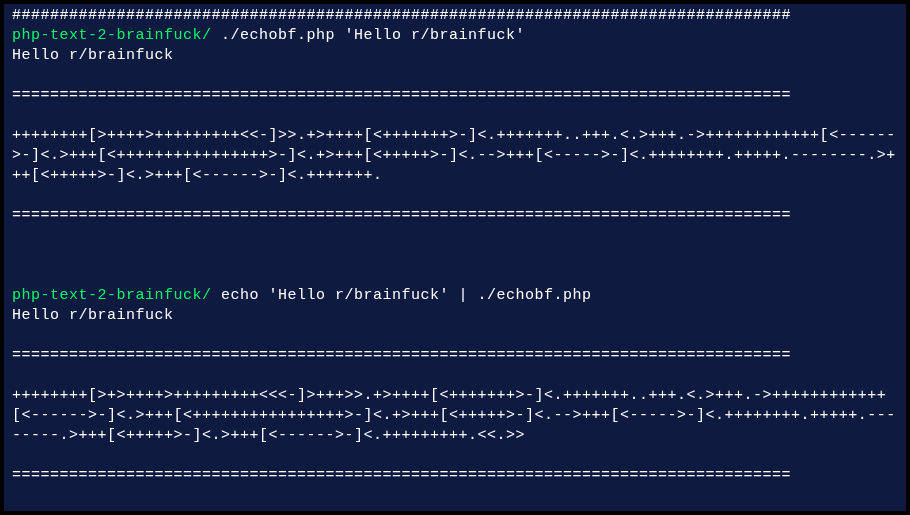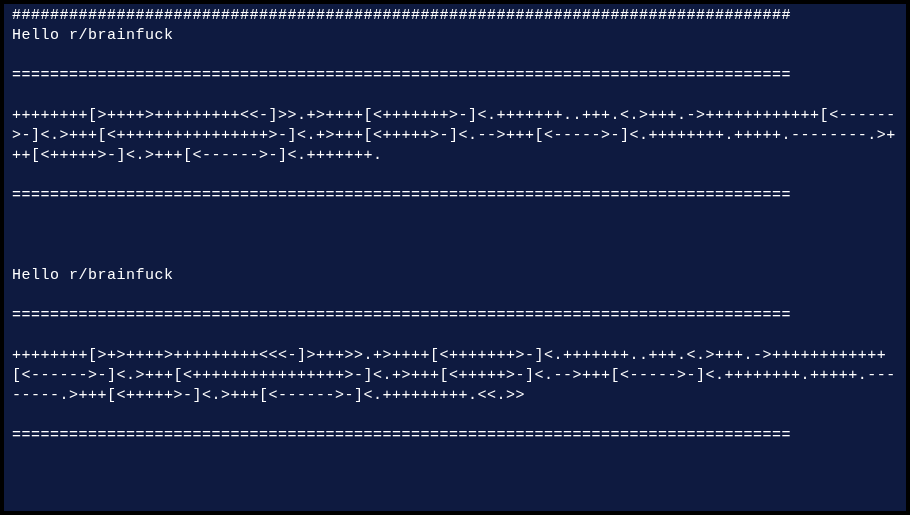--- a/index.html
+++ b/index.html
@@ -41,30 +41,32 @@
     }
     .blank {
       height: 20px;
     }
   </style>
 </head>
 <body>
 
 <div class="terminal" id="terminal-content">
 <div class="line output">##################################################################################</div>
+    <div class="line"><span class="prompt">php-text-2-brainfuck/ </span><span class="command">./echobf.php 'Hello r/brainfuck'</span></div>
     <div class="line output">Hello r/brainfuck</div>
     <div class="blank"></div>
     <div class="line output">==================================================================================</div>
     <div class="blank"></div>
     <div class="line output">++++++++[&gt;++++&gt;+++++++++&lt;&lt;-]&gt;&gt;.+&gt;++++[&lt;+++++++&gt;-]&lt;.+++++++..+++.&lt;.&gt;+++.-&gt;++++++++++++[&lt;------&gt;-]&lt;.&gt;+++[&lt;++++++++++++++++&gt;-]&lt;.+&gt;+++[&lt;+++++&gt;-]&lt;.--&gt;+++[&lt;-----&gt;-]&lt;.++++++++.+++++.--------.&gt;+++[&lt;+++++&gt;-]&lt;.&gt;+++[&lt;------&gt;-]&lt;.+++++++.</div>
     <div class="blank"></div>
     <div class="line output">==================================================================================</div>
     <div class="blank"></div>
     <div class="blank"></div>
     <div class="blank"></div>
+    <div class="line"><span class="prompt">php-text-2-brainfuck/ </span><span class="command">echo 'Hello r/brainfuck' | ./echobf.php</span></div>
     <div class="line output">Hello r/brainfuck</div>
     <div class="blank"></div>
     <div class="line output">==================================================================================</div>
     <div class="blank"></div>
     <div class="line output">++++++++[&gt;+&gt;++++&gt;+++++++++&lt;&lt;&lt;-]&gt;+++&gt;&gt;.+&gt;++++[&lt;+++++++&gt;-]&lt;.+++++++..+++.&lt;.&gt;+++.-&gt;++++++++++++[&lt;------&gt;-]&lt;.&gt;+++[&lt;++++++++++++++++&gt;-]&lt;.+&gt;+++[&lt;+++++&gt;-]&lt;.--&gt;+++[&lt;-----&gt;-]&lt;.++++++++.+++++.--------.&gt;+++[&lt;+++++&gt;-]&lt;.&gt;+++[&lt;------&gt;-]&lt;.+++++++++.&lt;&lt;.&gt;&gt;</div>
     <div class="blank"></div>
     <div class="line output">==================================================================================</div>
   </div>
 
 </body></html>

